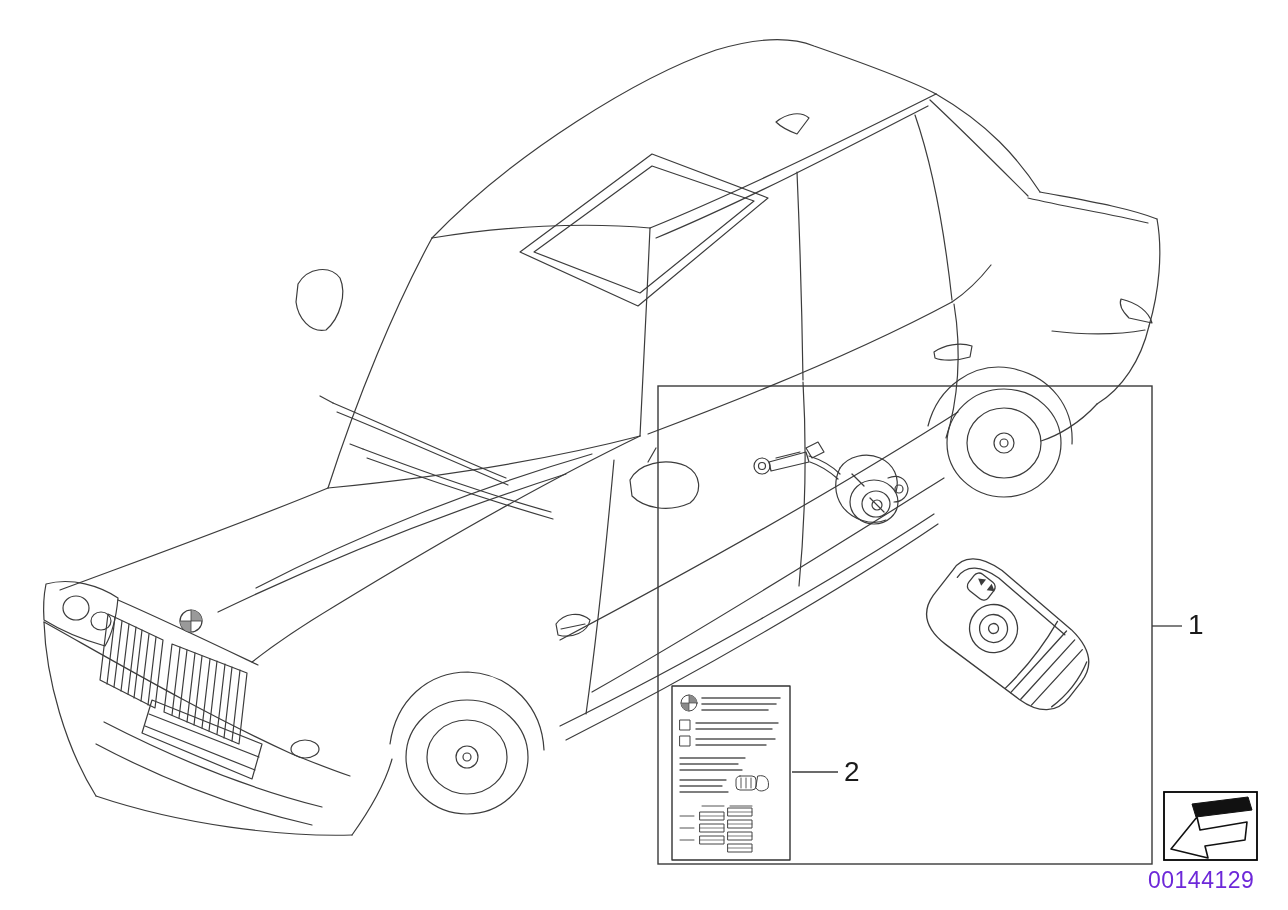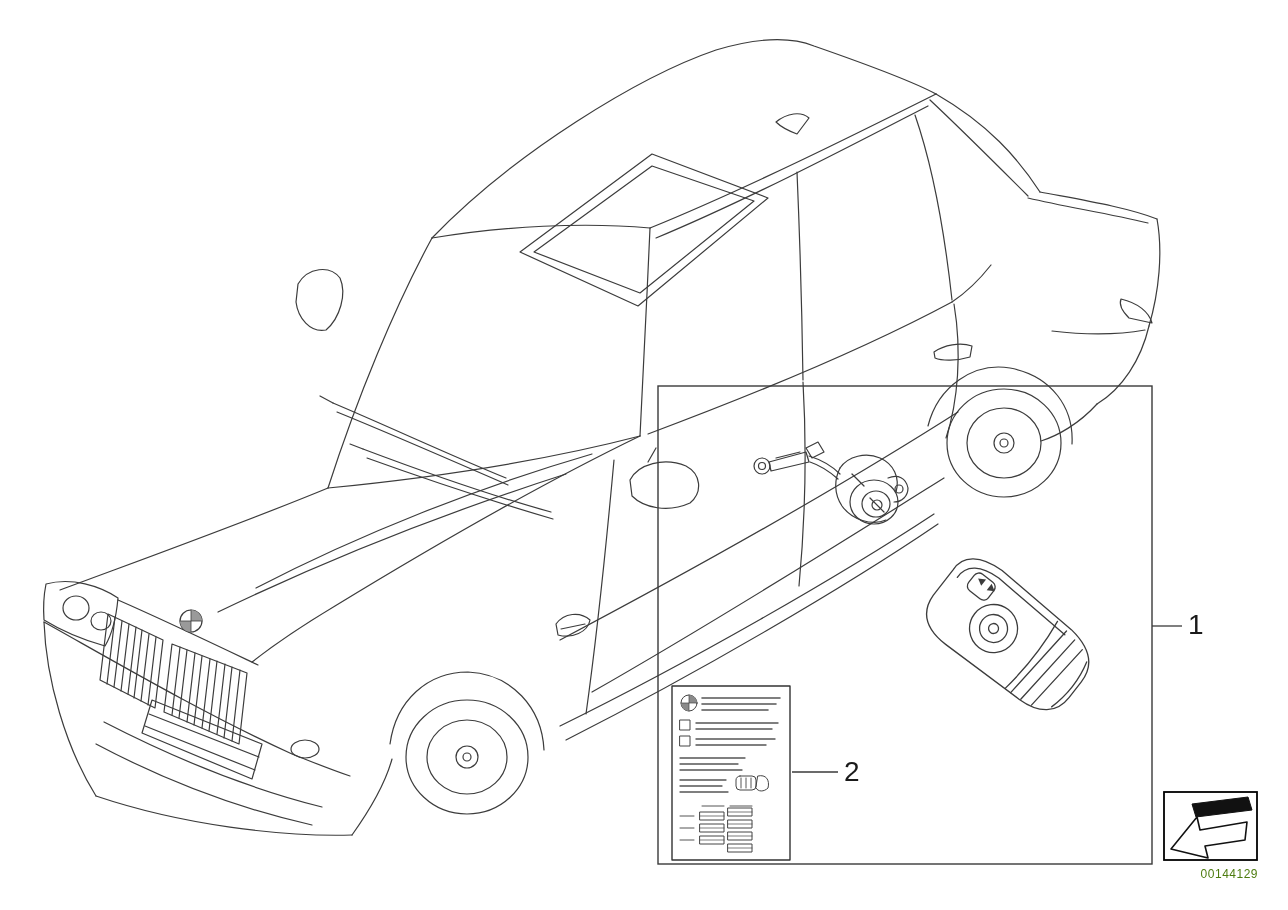--- a/index.html
+++ b/index.html
@@ -15,23 +15,23 @@
     position:absolute;
     font-size:28px;
     color:#1a1a1a;
     line-height:1;
     cursor:pointer;
     user-select:none;
   }
   .part-number{
     position:absolute;
     left:1148px;top:867px;width:110px;
-    text-align:right;
-    font-size:12px;
-    color:#4d7c0f;
+    text-align:left;
+    font-size:23px;
+    color:#6d28d9;
     letter-spacing:.5px;
   }
 </style>
 </head>
 <body>
 
 <div class="stage">
 
   <svg class="diagram-svg" width="1288" height="910" viewBox="0 0 1288 910">
 

